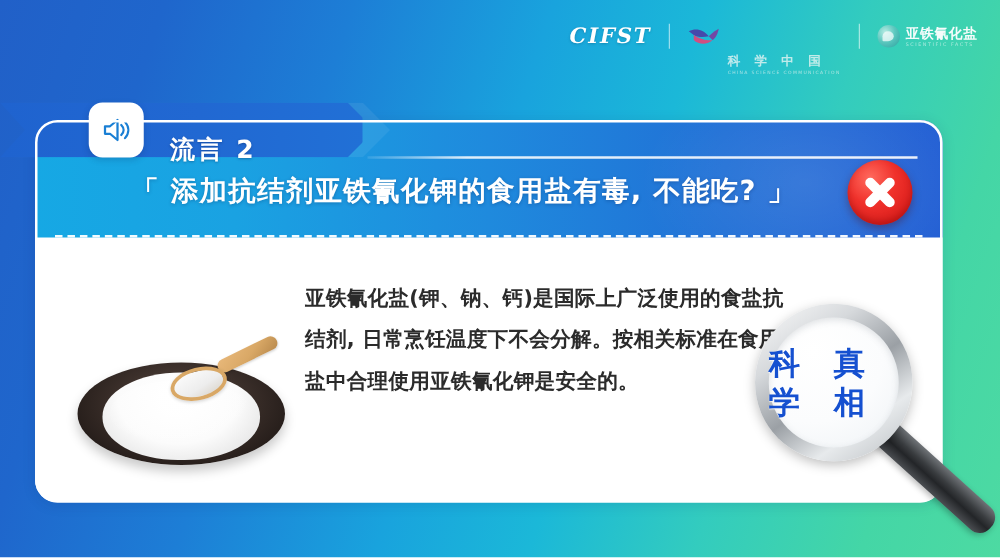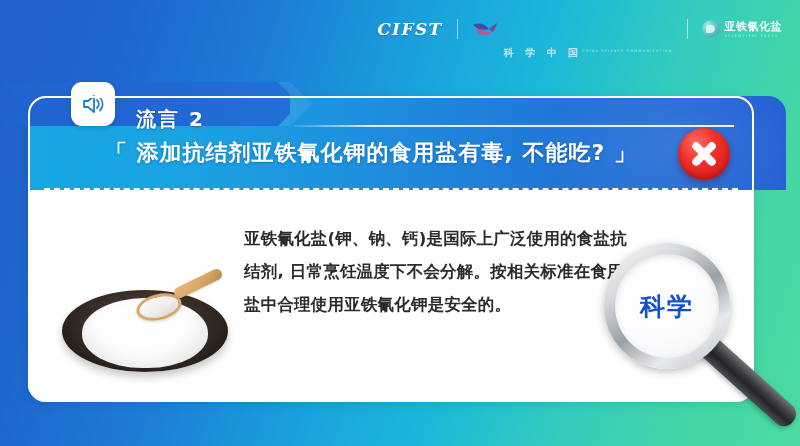--- a/index.html
+++ b/index.html
@@ -22,21 +22,21 @@
   }
   .cifst{
     color:#ffffff;font-family:"DejaVu Serif","Liberation Serif",serif;
     font-style:italic;font-weight:700;font-size:17px;letter-spacing:1.4px;
     text-shadow:0 1px 2px rgba(0,40,70,.25);
   }
   .vsep{width:1px;height:20px;background:rgba(255,255,255,.55);}
   .logo2{display:flex;align-items:center;gap:6px;opacity:.92;}
   .logo2 .mark{width:26px;height:17px;position:relative;}
   .logo2 .mark svg{display:block;}
-  .logo2 .txt{display:flex;flex-direction:row;line-height:1;margin-top:48px;}
+  .logo2 .txt{display:flex;flex-direction:column;line-height:1;margin-top:48px;}
   .logo2 .txt .cn{
     color:#eaf6f4;font-size:10px;letter-spacing:4px;font-weight:700;
     opacity:.85;
   }
   .logo2 .txt .en{
     color:#dff2ef;font-size:3.6px;letter-spacing:1.1px;margin-top:2px;
     opacity:.75;white-space:nowrap;
   }
   .logo3{display:flex;align-items:center;gap:5px;opacity:.95;}
   .logo3 .orb{
@@ -58,21 +58,20 @@
     position:absolute;left:28px;top:96px;width:726px;height:306px;
     border-radius:18px 18px 18px 18px;
     background:#ffffff;
     box-shadow:0 2px 10px rgba(10,40,90,.13);
   }
   .card-top{
     position:absolute;left:0;top:0;width:726px;height:94px;
     border-radius:18px 18px 0 0;
     background:linear-gradient(90deg,#16a8e4 0%,#1aa2e2 22%,#1f8add 50%,#2170d6 76%,#2460d4 100%);
     overflow:hidden;
-    padding-left:32px;
   }
   .card-top .sheen{
     position:absolute;right:-40px;top:-50px;width:300px;height:200px;
     background:radial-gradient(ellipse at 50% 50%, rgba(255,255,255,.10) 0%, rgba(255,255,255,0) 62%);
   }
   .card-outline{
     position:absolute;left:0;top:0;width:726px;height:306px;
     border-radius:18px;border:2px solid #ffffff;box-sizing:border-box;
     pointer-events:none;
   }
@@ -278,16 +277,17 @@
     </div>
 
     <div class="card-outline"></div>
   </div>
 
   <div class="magnifier">
     <div class="mag-handle"></div>
     <div class="mag-ring"></div>
     <div class="mag-glass">
       <span class="l">科学</span>
+      <span class="l">真相</span>
     </div>
   </div>
 
 </div>
 
 </body></html>

